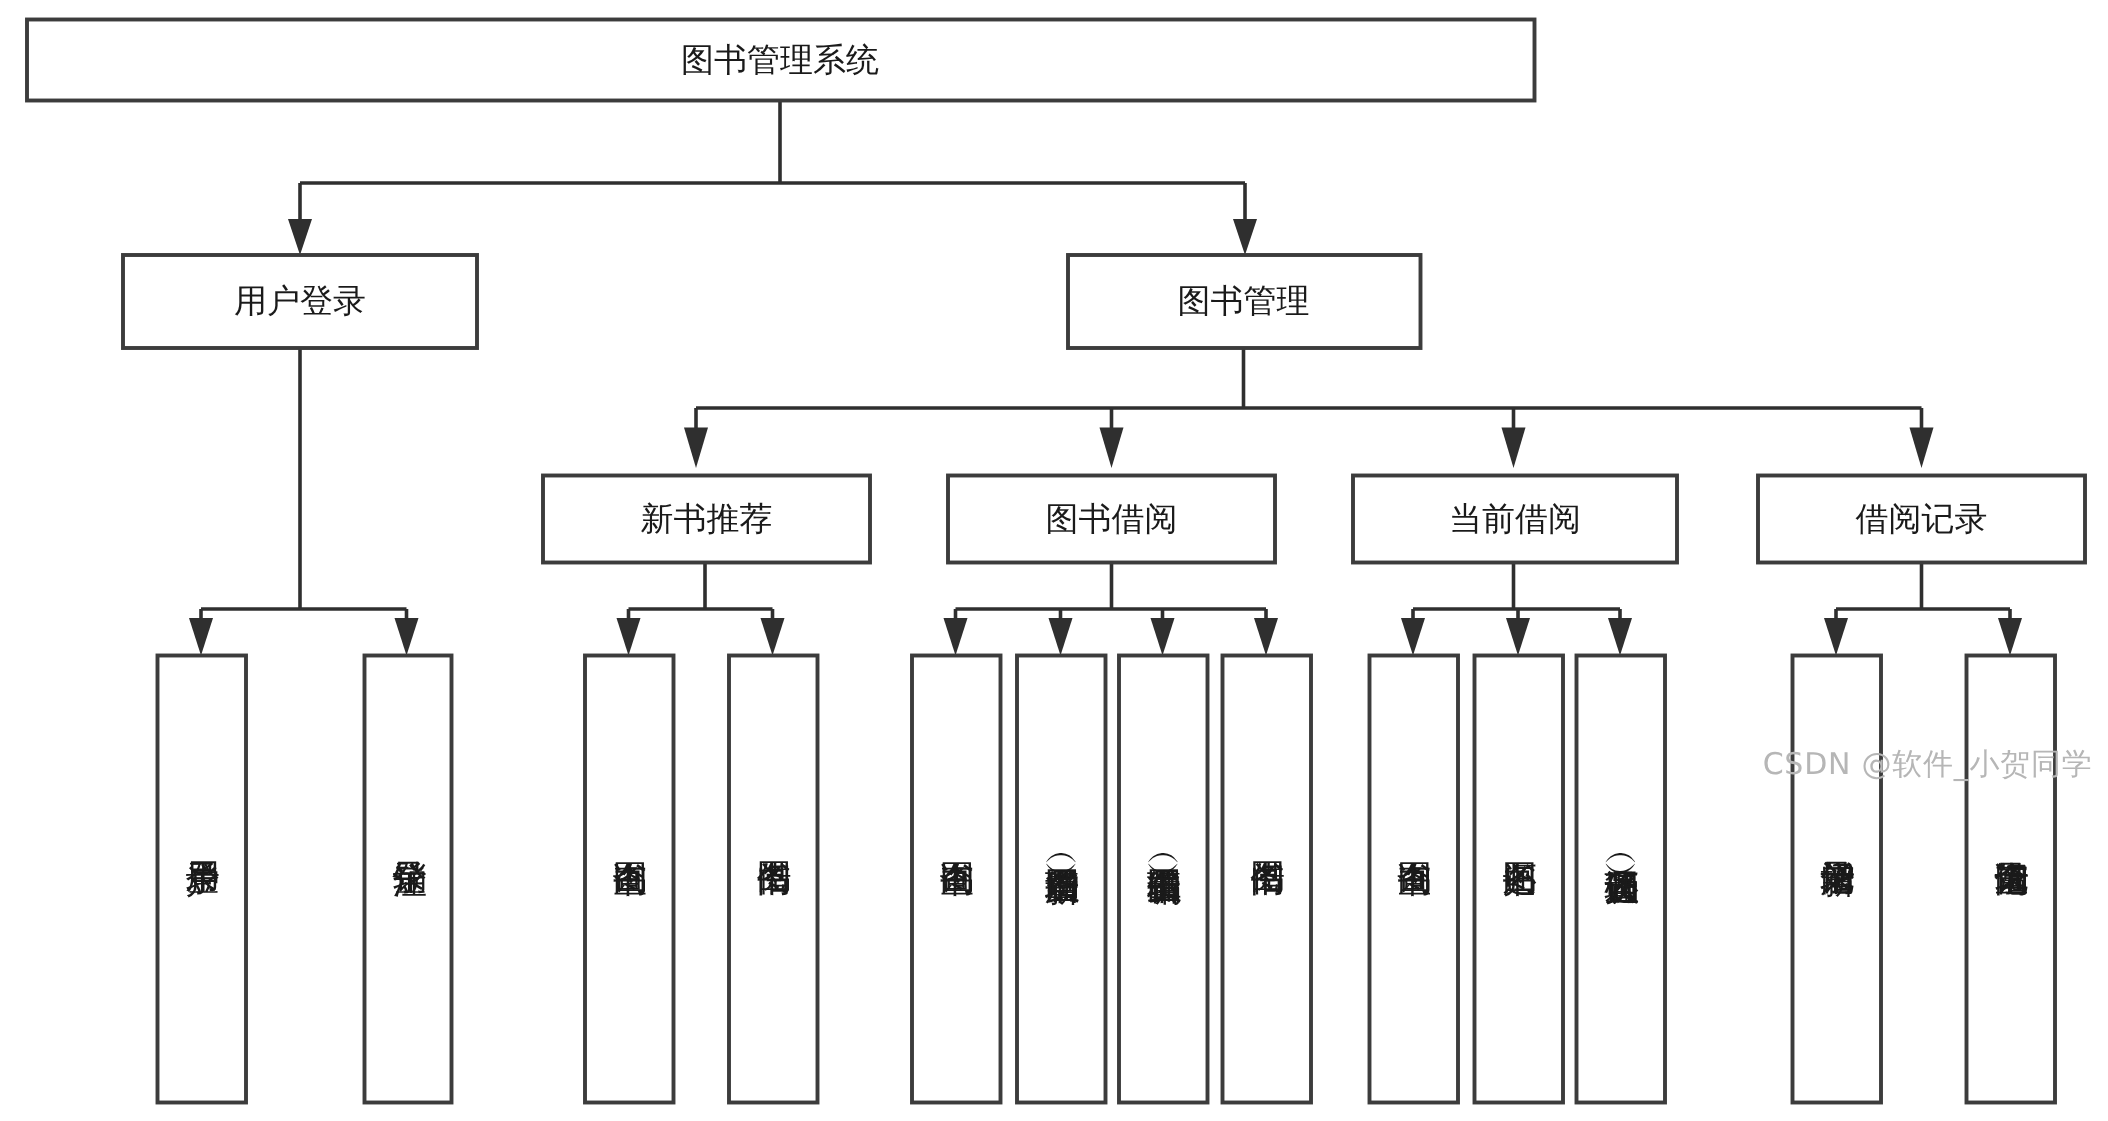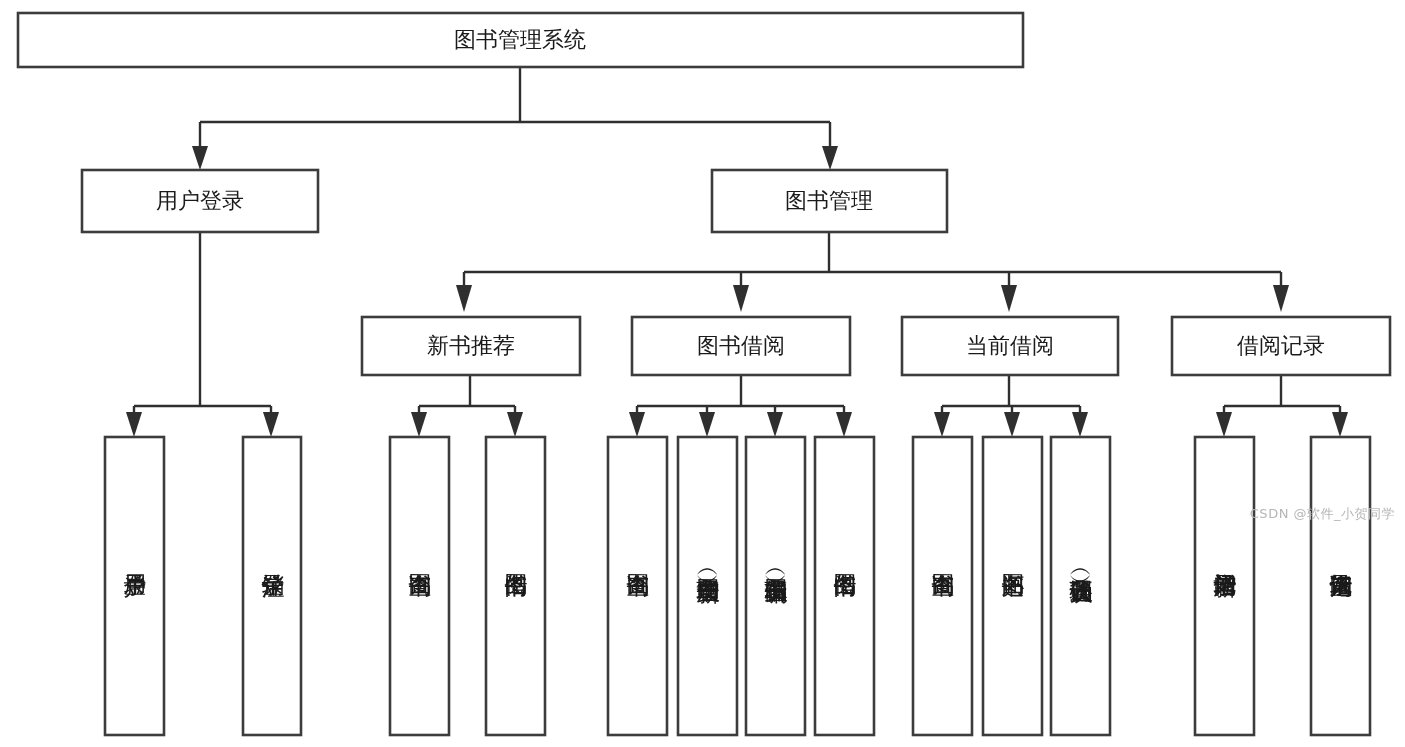--- a/index.html
+++ b/index.html
@@ -51,21 +51,21 @@
   }
   .conn-arrow {
     fill: #2f2f2f;
     stroke: none;
   }
   .watermark-text {
     position: absolute;
     right: 10px;
     bottom: 5px;
     font-family: "DejaVu Sans", "Liberation Sans", sans-serif;
-    font-size: 13px;
+    font-size: 20px;
     color: #b6b6b6;
     white-space: nowrap;
     letter-spacing: 0.5px;
     user-select: none;
     margin-top: 20px;
   }
 </style>
 </head>
 <body>
 

